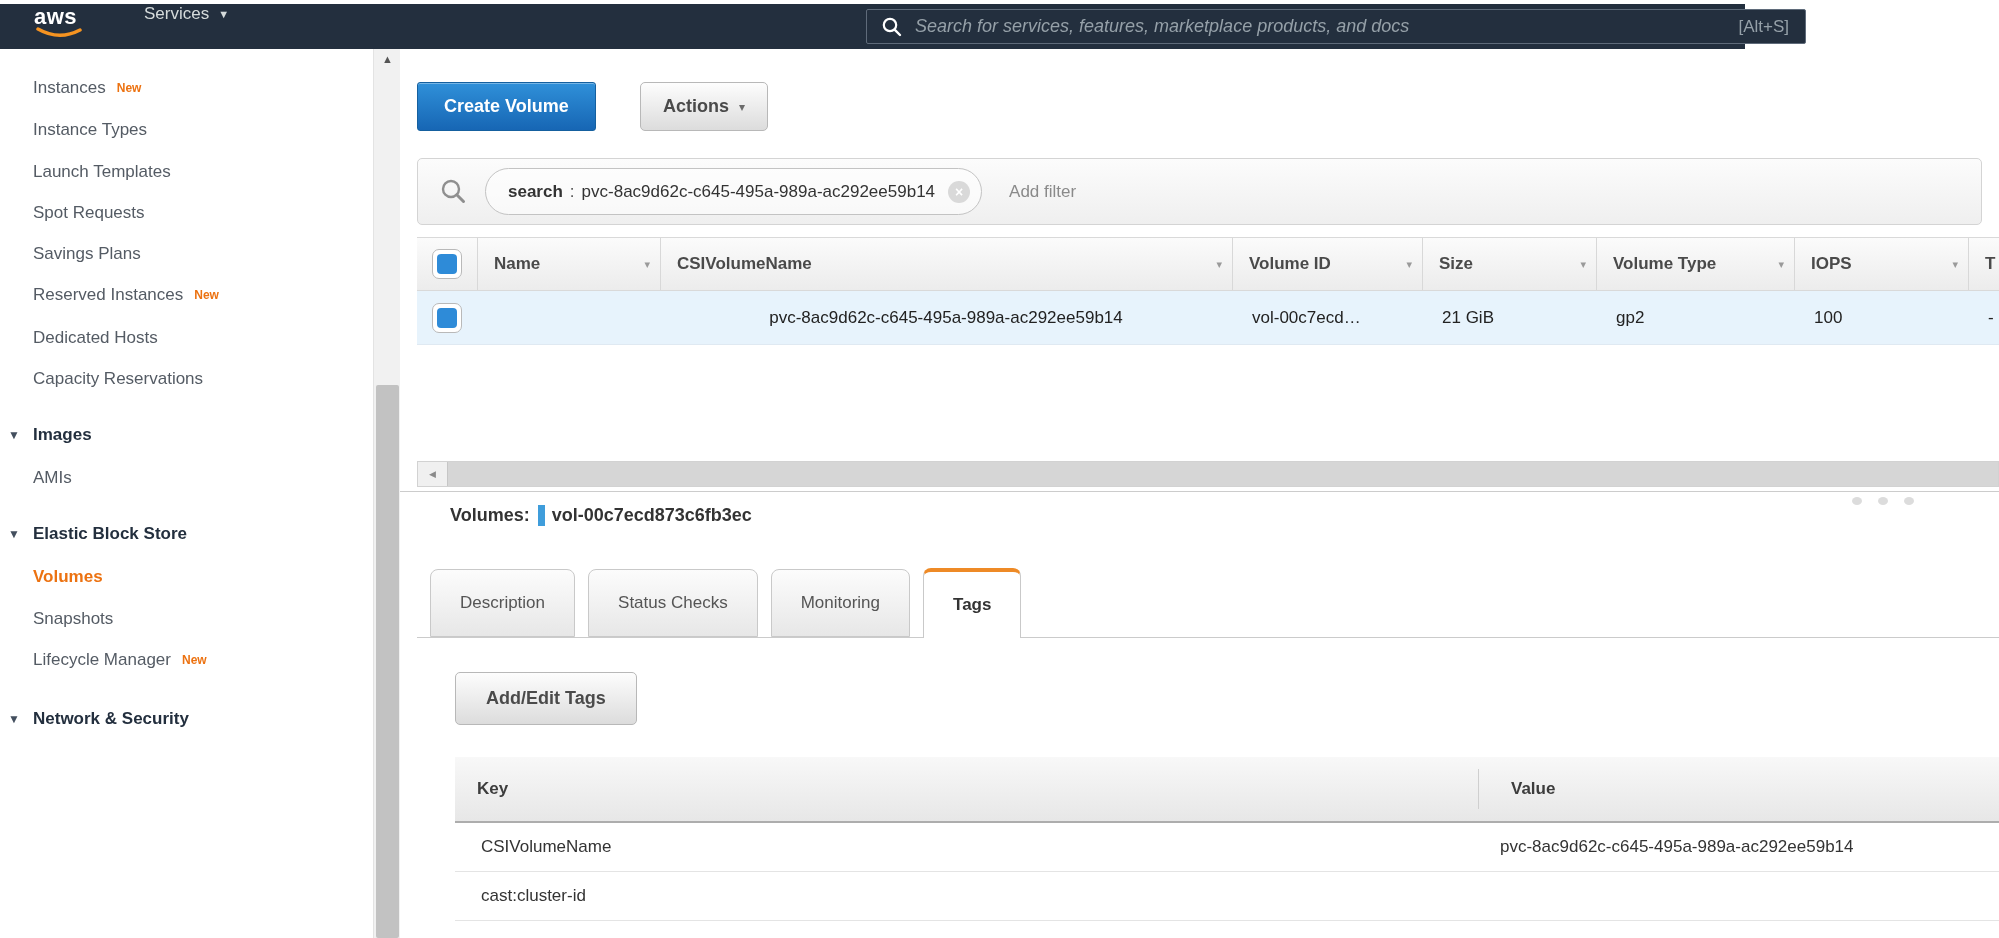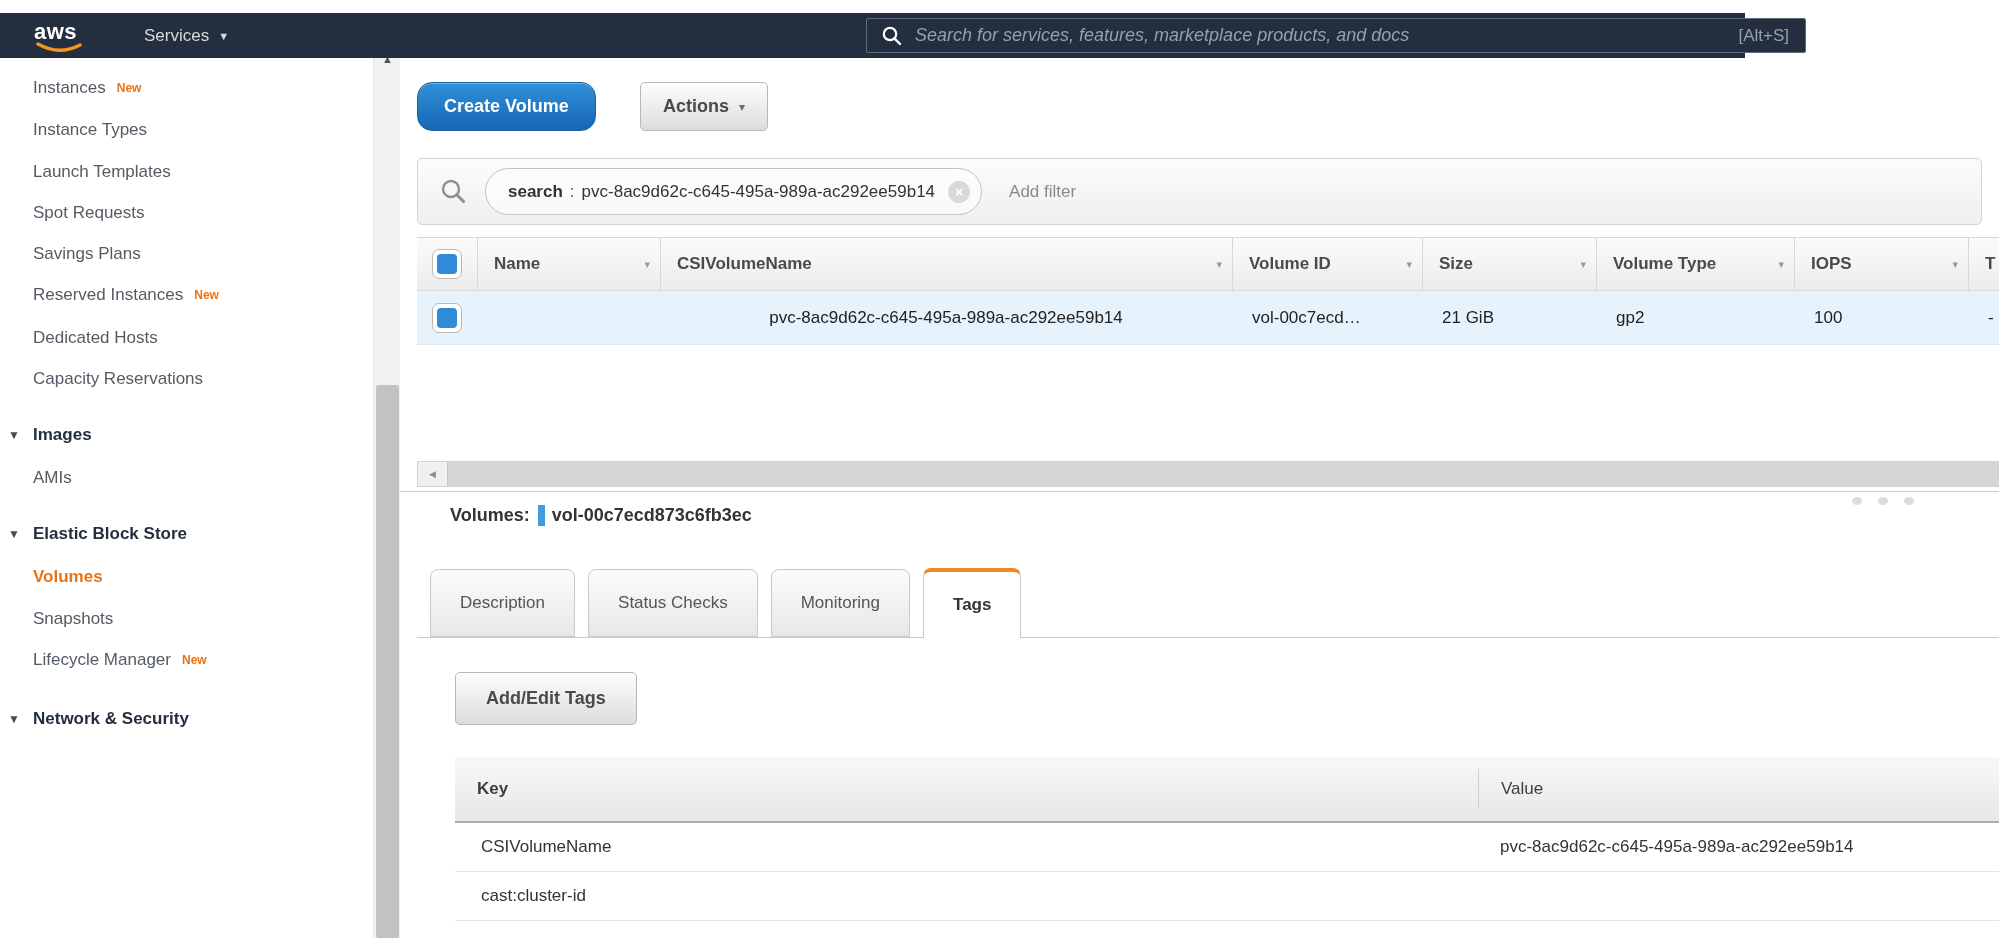--- a/index.html
+++ b/index.html
@@ -1,21 +1,21 @@
 <!DOCTYPE html>
 <html><head>
 <meta charset="utf-8">
 <style>
   * { margin:0; padding:0; box-sizing:border-box; }
   html,body { width:1999px; height:938px; overflow:hidden; background:#fff;
               font-family:"Liberation Sans","DejaVu Sans",sans-serif; }
 
   
-  .navbar { position:absolute; left:0; top:13px; width:1745px; height:45px;
-            background:#232f3e; display:flex; align-items:center; z-index:50; }
+  .navbar { position:absolute; left:0; top:4px; width:1745px; height:45px;
+            background:#232f3e; display:flex; align-items:flex-start; z-index:50; }
   .aws-logo { position:relative; margin-left:34px; width:52px; height:34px; }
   .aws-logo .word { color:#fff; font-weight:bold; font-size:22px; letter-spacing:.5px; }
   .aws-logo svg { position:absolute; left:1px; top:22px; }
   .nav-services { margin-left:58px; color:#d5dbdb; font-size:17px; display:flex;
                   align-items:center; gap:9px; cursor:pointer; }
   .nav-services .caret { font-size:11px; color:#d5dbdb; }
   .nav-search { position:absolute; left:866px; top:5px; width:940px; height:35px;
                 border:1px solid #5f6b7a; background:#232f3e; display:flex;
                 align-items:center; border-radius:2px; }
   .nav-search .mag { margin-left:14px; display:flex; }
@@ -38,21 +38,21 @@
   .side-scroll .up { position:absolute; top:8px; left:0; width:27px; text-align:center;
                      font-size:11px; color:#555; cursor:pointer; }
   .side-scroll .thumb { position:absolute; top:340px; left:2px; width:23px; height:553px;
                         background:#c2c2c2; border-radius:2px; cursor:pointer; }
 
   
   .main { position:absolute; left:400px; top:45px; width:1599px; height:893px; background:#fff; }
 
   .btn-primary { position:absolute; left:17px; top:37px; height:49px; padding:0 26px;
                  background:linear-gradient(#2f90d9,#1766b4); border:1px solid #15609f;
-                 border-radius:15px; color:#fff; font-weight:bold; font-size:18px;
+                 border-radius:3px; color:#fff; font-weight:bold; font-size:18px;
                  display:flex; align-items:center; cursor:pointer;
                  box-shadow:inset 0 1px 0 rgba(255,255,255,.35); }
   .btn-gray { background:linear-gradient(#fdfdfd,#dcdcdc); border:1px solid #b8b8b8;
               border-radius:5px; color:#4a4a4a; font-weight:bold; font-size:18px;
               display:flex; align-items:center; cursor:pointer; }
   .btn-actions { position:absolute; left:240px; top:37px; height:49px; padding:16px 22px; gap:10px; }
   .btn-actions .caret { font-size:12px; color:#6b6b6b; }
 
   
   .filterbar { position:absolute; left:17px; top:113px; width:1565px; height:67px;
@@ -111,21 +111,21 @@
   .tab.active { height:70px; background:#fff; border-bottom:none; border-top:4px solid #ee8a26;
                 font-weight:bold; color:#333; margin-bottom:-1px;justify-content:center; }
 
   .btn-addtags { position:absolute; left:55px; top:627px; height:53px; padding:0 30px; }
 
   
   .tags-table { position:absolute; left:55px; top:712px; width:1544px; }
   .tags-head { display:flex; height:66px; background:linear-gradient(#f8f8f8,#e7e7e7);
                border-bottom:2px solid #adadad; align-items:center; }
   .tags-head .key { width:1023px; padding-left:22px; font-size:17px; font-weight:bold; color:#3d3d3d; }
-  .tags-head .val { flex:1; padding-left:22px; font-size:17px; font-weight:normal; color:#3d3d3d;
+  .tags-head .val { flex:1; padding-left:32px; font-size:17px; font-weight:bold; color:#3d3d3d;
                     border-left:1px solid #cfcfcf; height:40px; display:flex; align-items:center; }
   .tags-row { display:flex; height:49px; align-items:center; border-bottom:1px solid #e4e4e4;
               font-size:17px; color:#333; }
   .tags-row .key { width:1023px; padding-left:26px; }
   .tags-row .val { flex:1; padding-left:22px; }
 </style>
 </head>
 <body>
 
 <div class="navbar">

